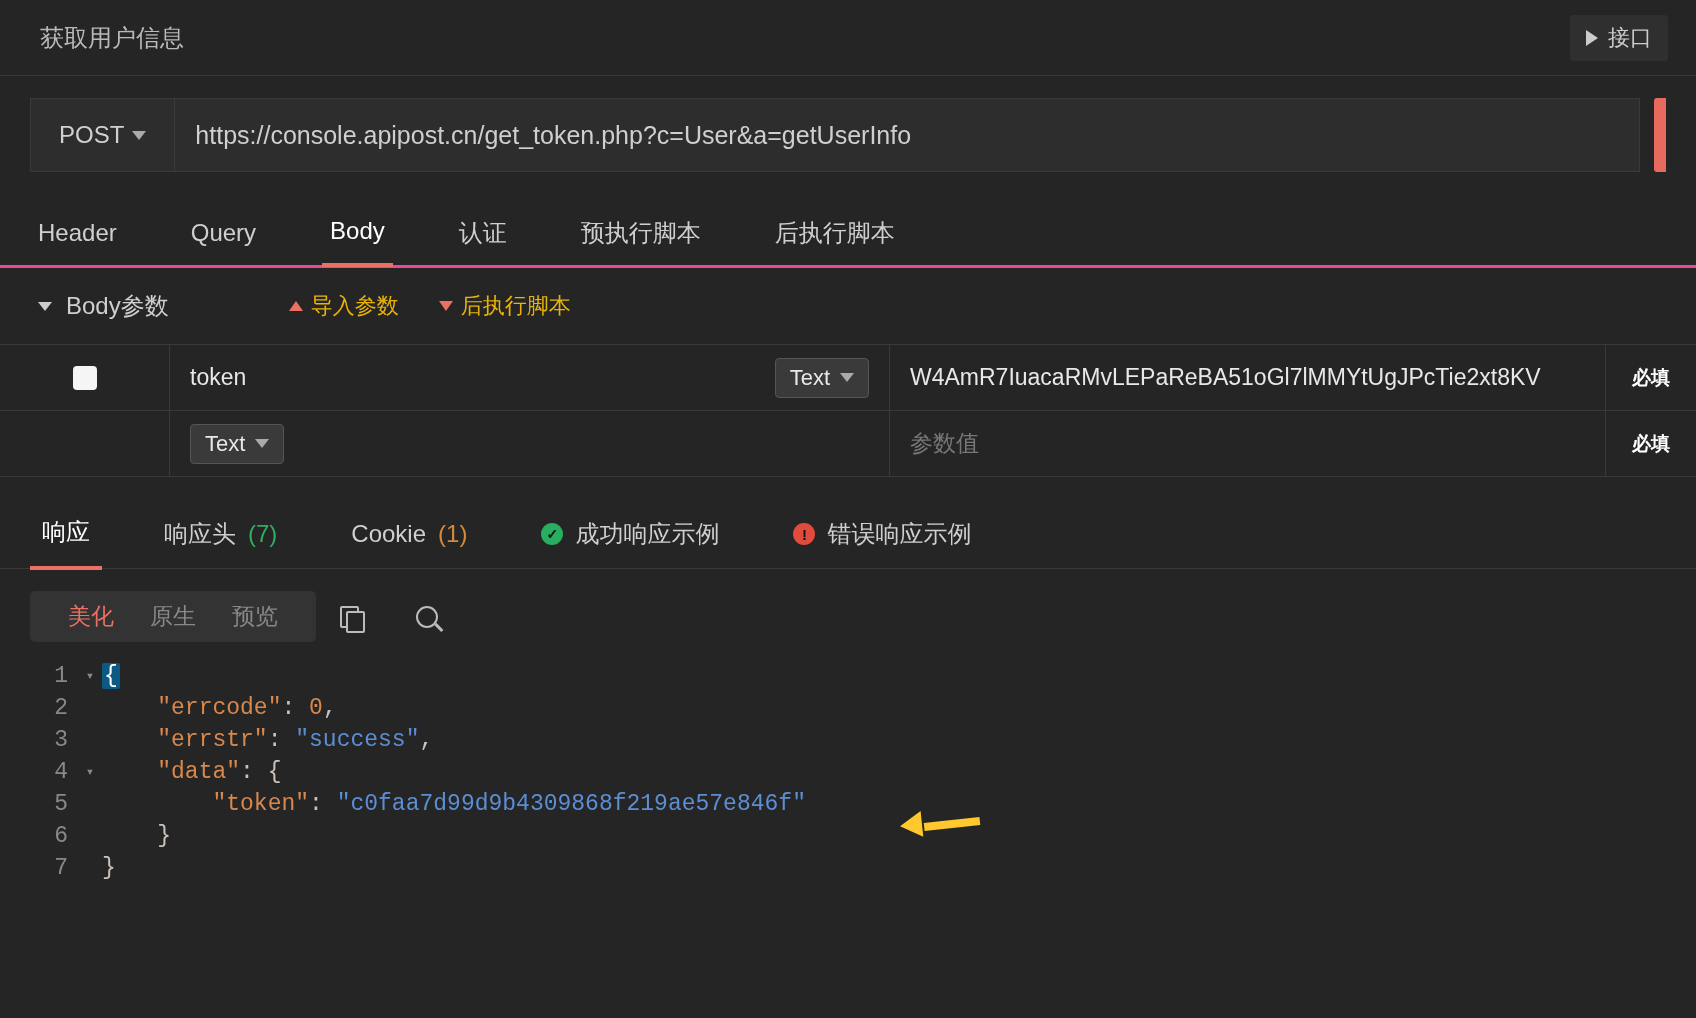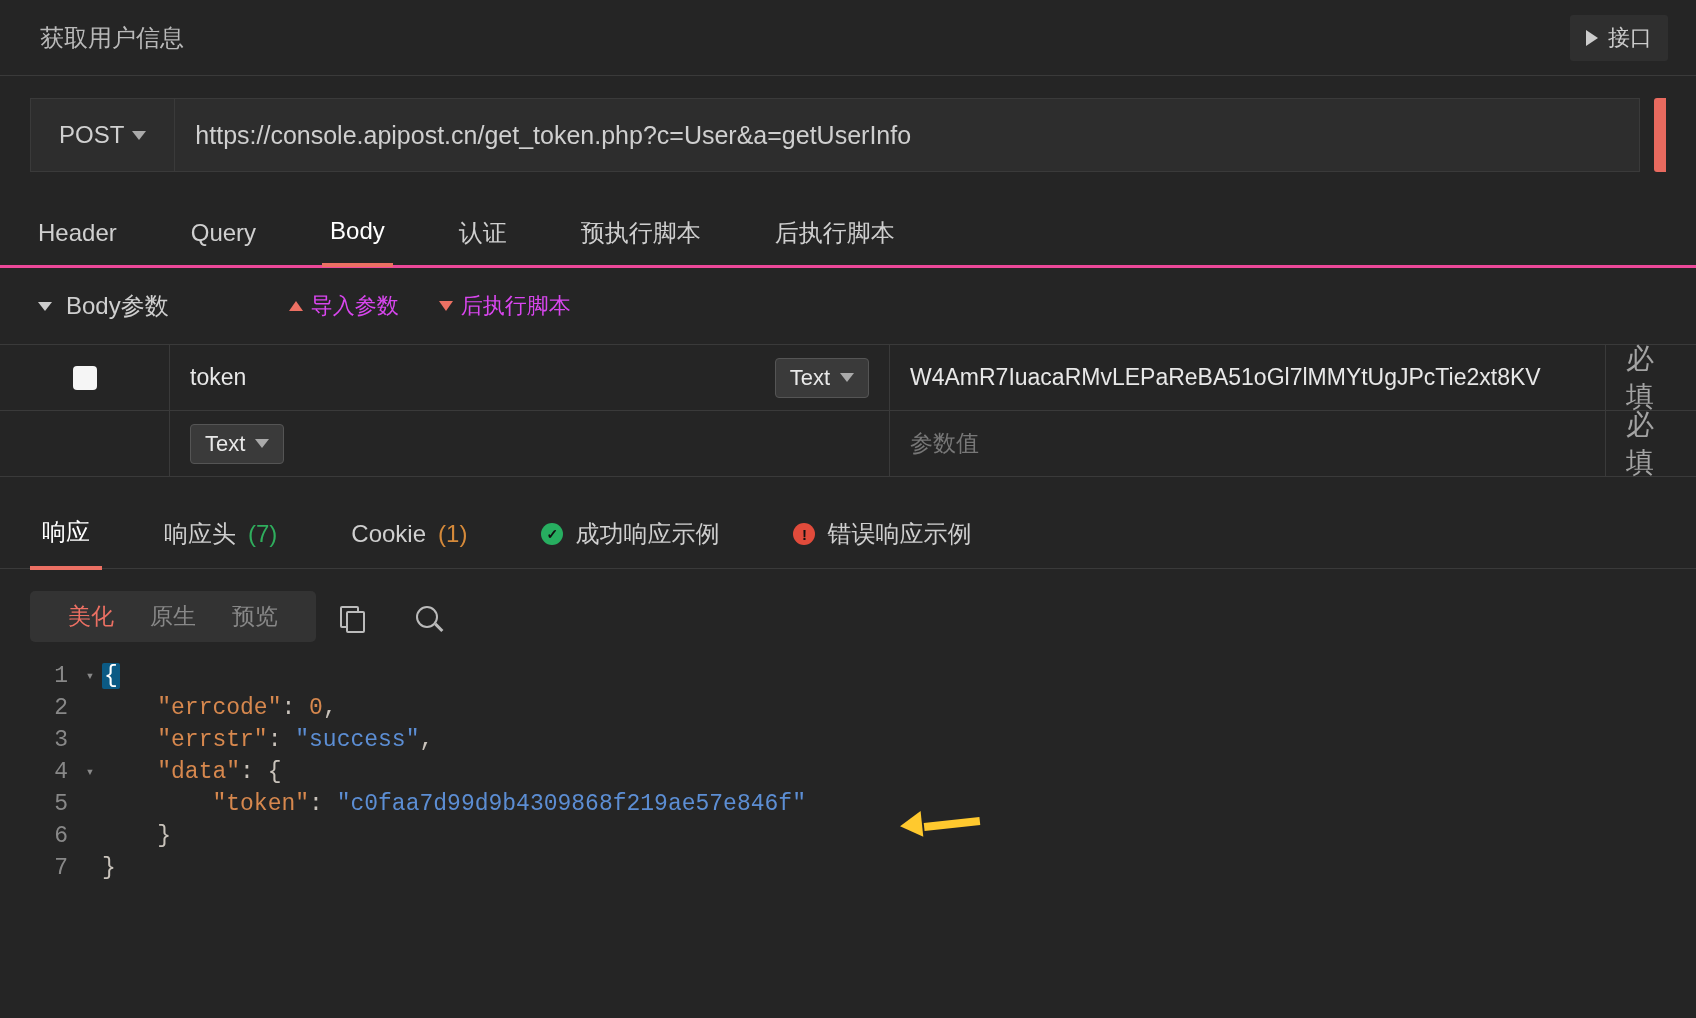--- a/index.html
+++ b/index.html
@@ -74,21 +74,21 @@
     color:#fff;
     border-bottom:4px solid #ec7063;
   }
   .body-params-row{
     display:flex; align-items:center; gap:40px;
     padding:22px 38px;
     border-bottom:1px solid #3a3a3a;
   }
   .bp-left{ display:flex; align-items:center; gap:14px; color:#cfcfcf; font-size:24px;}
   .bp-tri{ width:0;height:0;border-left:7px solid transparent;border-right:7px solid transparent;border-top:9px solid #ccc; }
-  .io-link{ display:flex; align-items:center; gap:8px; color:#d946ef; font-size:22px;}
+  .io-link{ display:flex; align-items:center; gap:8px; color:#eab308; font-size:22px;}
   .arrow-up{ width:0;height:0;border-left:7px solid transparent;border-right:7px solid transparent;border-bottom:10px solid #ec7063; }
   .arrow-down{ width:0;height:0;border-left:7px solid transparent;border-right:7px solid transparent;border-top:10px solid #ec7063; }
   .params-table{ width:100%; }
   .prow{
     display:flex; align-items:stretch;
     border-bottom:1px solid #3a3a3a;
     height:66px;
   }
   .pcell{
     border-right:1px solid #3a3a3a;
@@ -102,21 +102,21 @@
   .pcell.key{ width:720px; justify-content:space-between; }
   .pcell.key input{ background:transparent;border:none;outline:none;color:#e8e8e8;font-size:23px;width:70%; }
   .type-btn{
     background:#3a3a3a;border:1px solid #555;border-radius:4px;
     color:#e8e8e8;font-size:22px;
     padding:6px 14px;
     display:flex;align-items:center;gap:10px;
   }
   .pcell.val{ flex:1; }
   .pcell.val input{ background:transparent;border:none;outline:none;color:#e8e8e8;font-size:23px;width:100%; }
-  .pcell.req{ width:90px; border-right:none; color:#a3a3a3; font-size:28px; justify-content:center;}
+  .pcell.req{ width:90px; border-right:none; color:#ffffff; font-size:19px; justify-content:center;font-weight:bold;}
   input::placeholder{ color:#777; }
   .resp-tabs{
     display:flex; align-items:center; gap:50px;
     padding:0 30px; margin-top:26px;
     height:66px;
     border-bottom:1px solid #3a3a3a;
   }
   .resp-tab{
     color:#cfcfcf;font-size:24px;
     padding:15px 12px 18px 12px;

